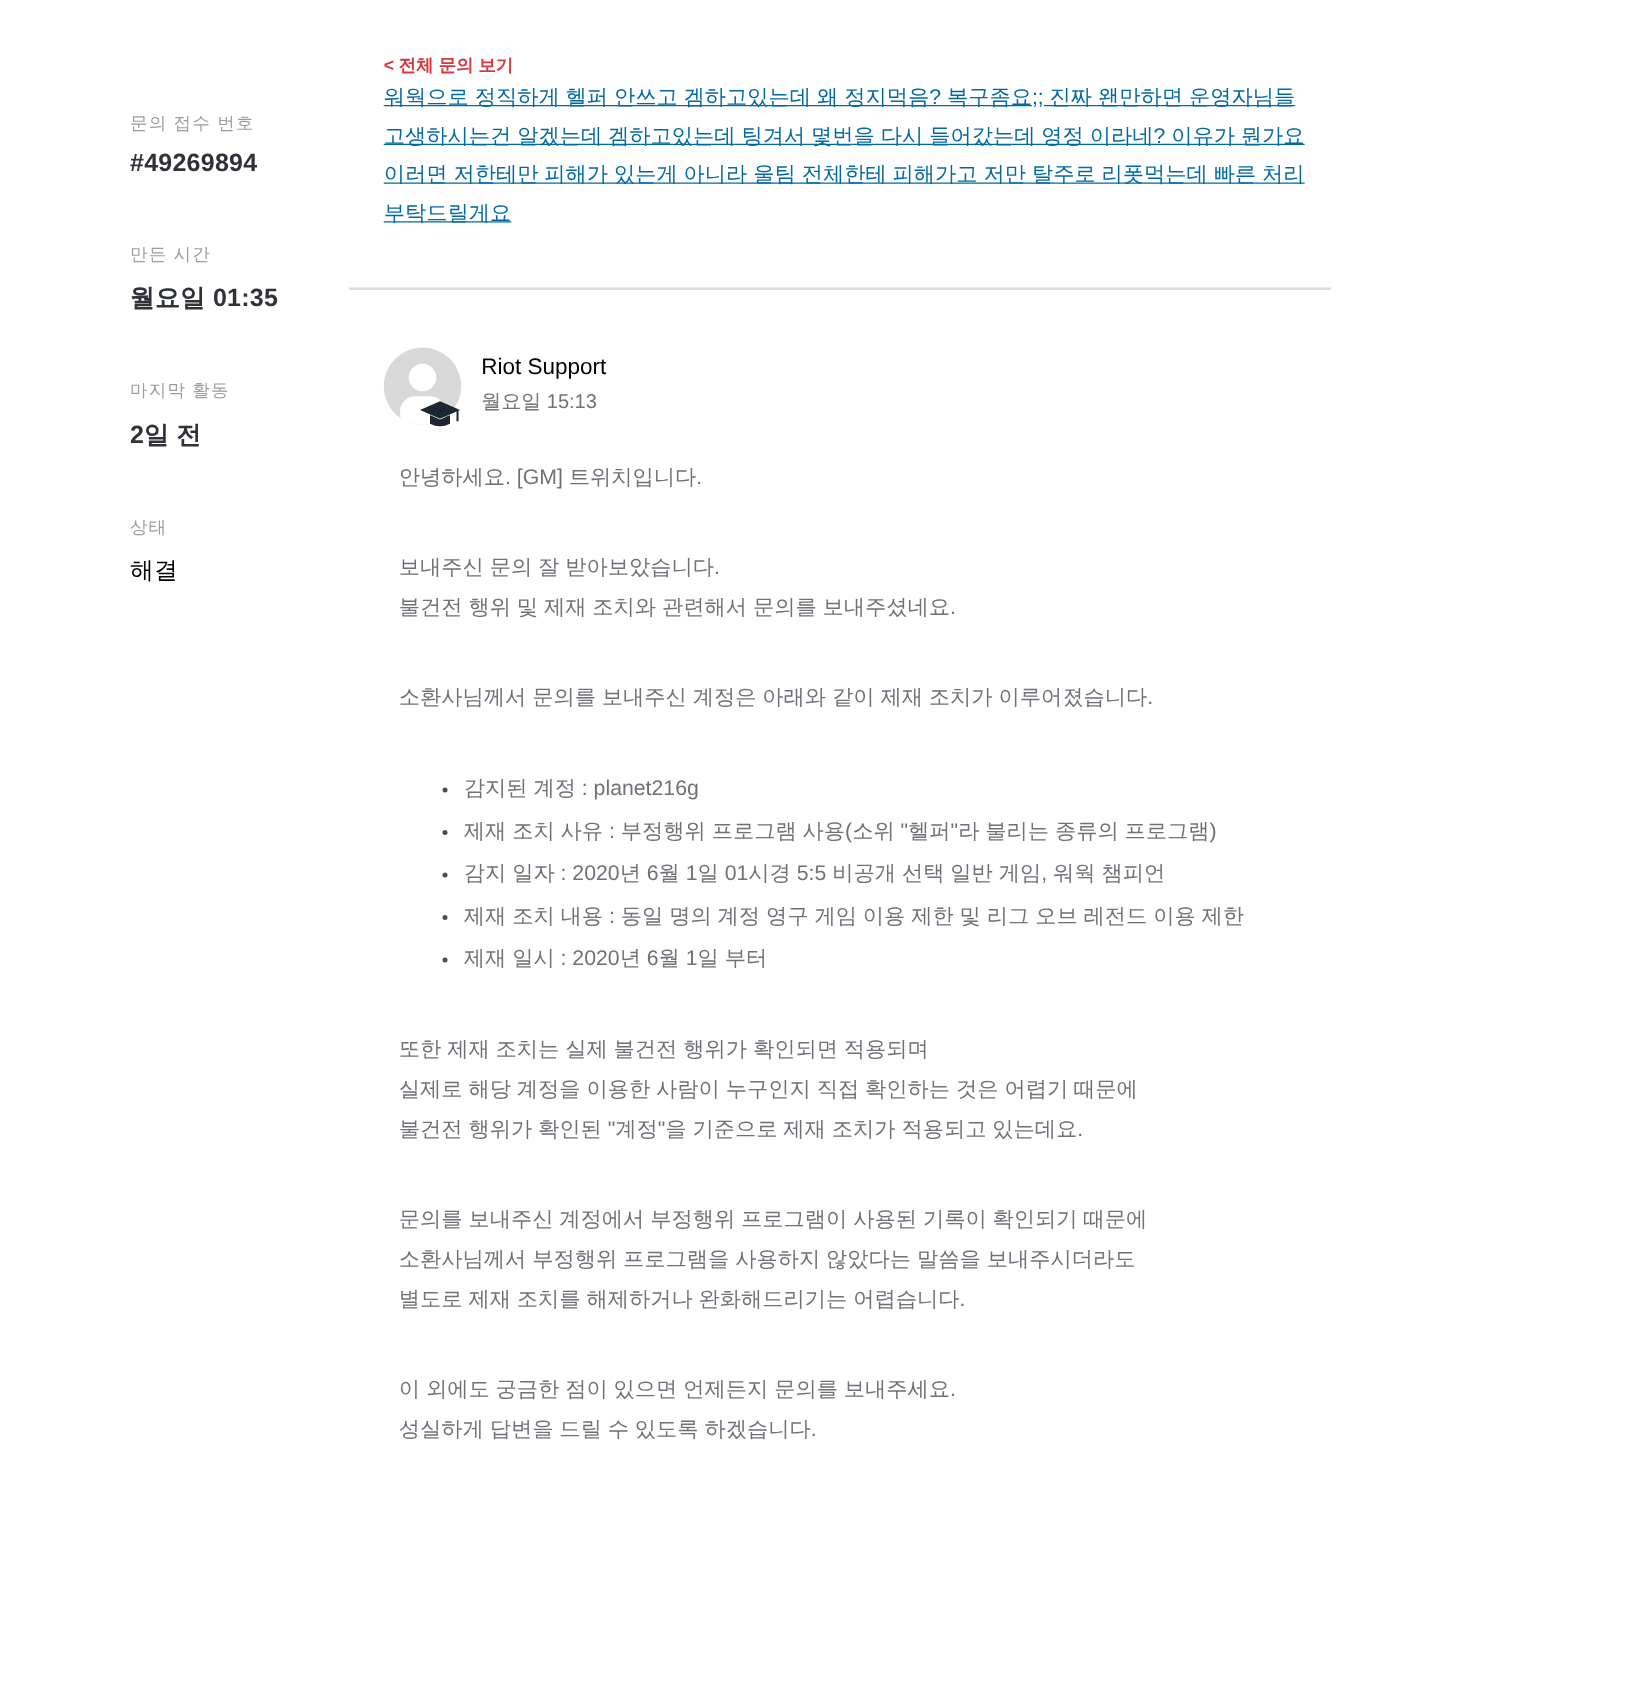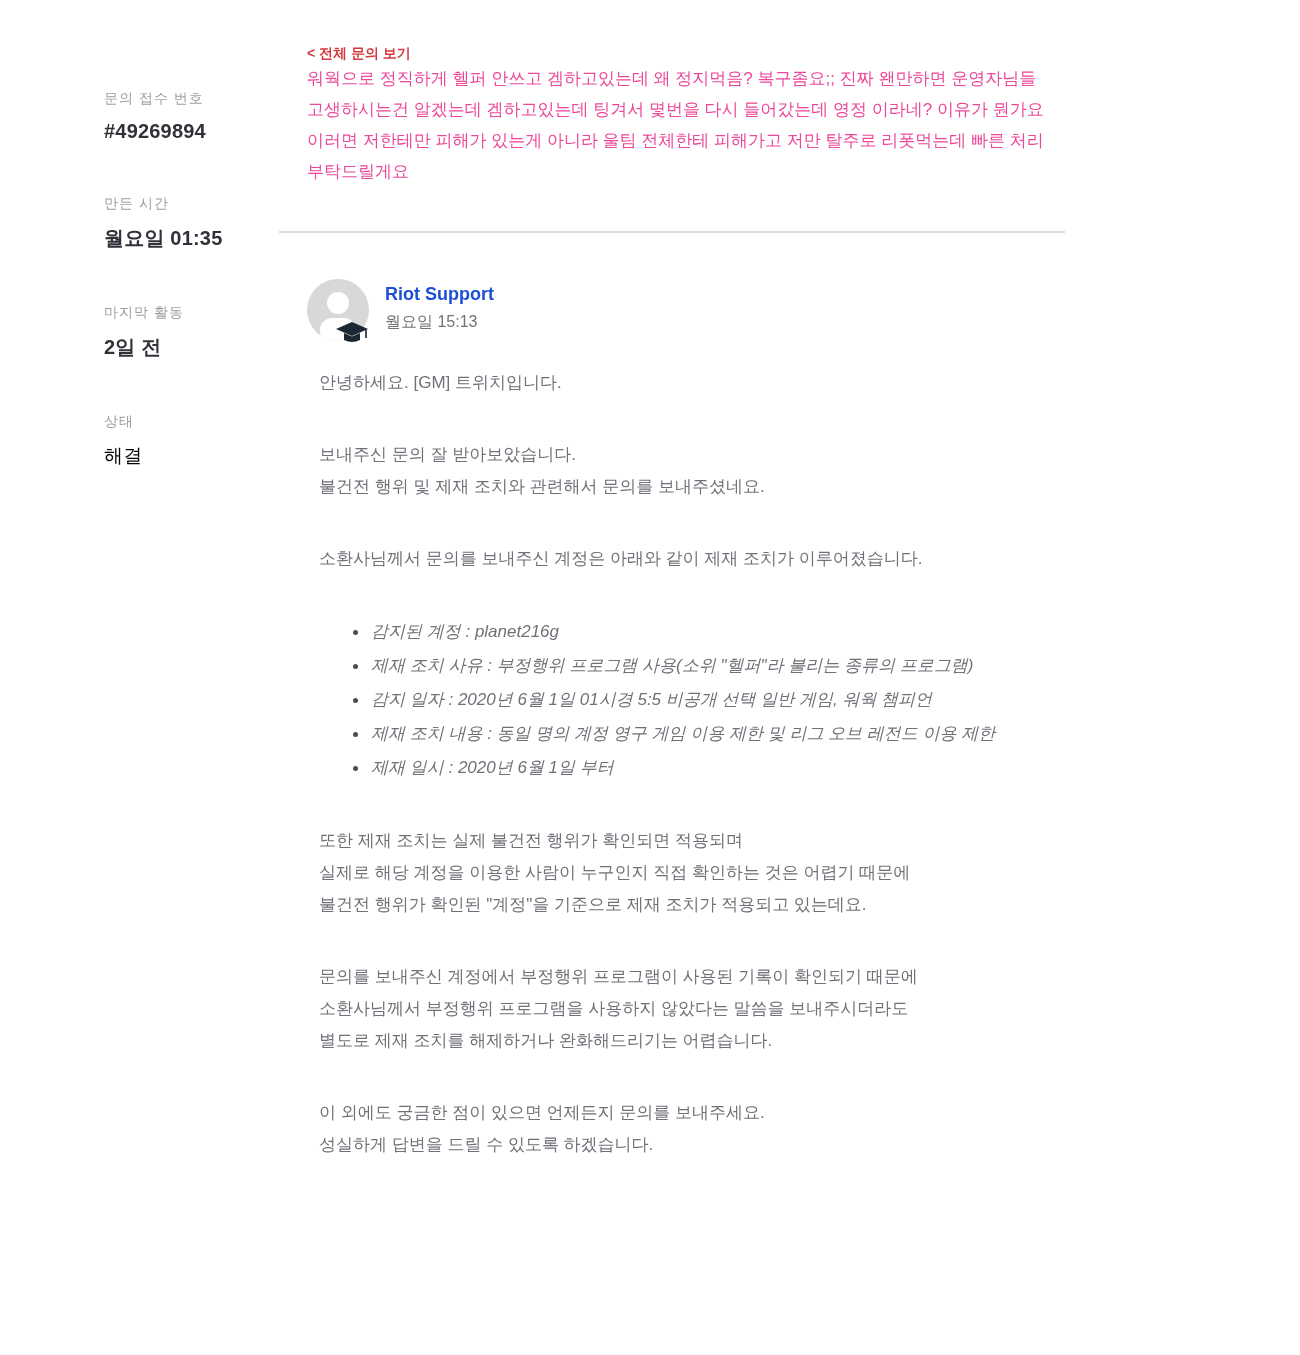--- a/index.html
+++ b/index.html
@@ -61,21 +61,22 @@
     font-weight: 700;
     color: #2b2e33;
     letter-spacing: -0.3px;
   }
   .question {
     margin: 0;
     font-size: 17px;
     line-height: 31px;
     white-space: pre-line;
     word-break: keep-all;
-    color: #ec4899;
+    color: #0369a1;
+    text-decoration: underline;
   }
   .divider {
     border: none;
     border-top: 2px solid #dcdcdc;
     margin: 44px 0 0 -28px;
     width: 786px;
   }
 
   
   .reply { margin-top: 46px; }
@@ -97,22 +98,22 @@
   .cap-badge {
     position: absolute;
     left: 28px;
     bottom: -6px;
     width: 34px;
     height: 26px;
   }
   .reply-meta { padding-top: 5px; }
   .reply-author {
     font-size: 18px;
-    font-weight: 700;
-    color: #1d4ed8;
+    font-weight: 400;
+    color: #000000;
   }
   .reply-timestamp {
     margin-top: 7px;
     font-size: 16px;
     color: #737373;
   }
   .reply-body { margin-top: 26px; }
   .para {
     margin: 0 0 40px 12px;
     font-size: 17px;
@@ -125,21 +126,20 @@
     margin: 0 0 40px 0;
     padding-left: 62px;
     list-style: disc outside;
   }
   .sanction-item {
     font-size: 17px;
     line-height: 34px;
     word-break: keep-all;
     color: #6e7177;
     padding-left: 2px;
-    font-style: italic;
   }
   .sanction-item::marker { color: #4a4d52; font-size: 15px; }
 </style>
 </head>
 <body>
 
 <div class="page">
 
   <aside class="sidebar">
 

